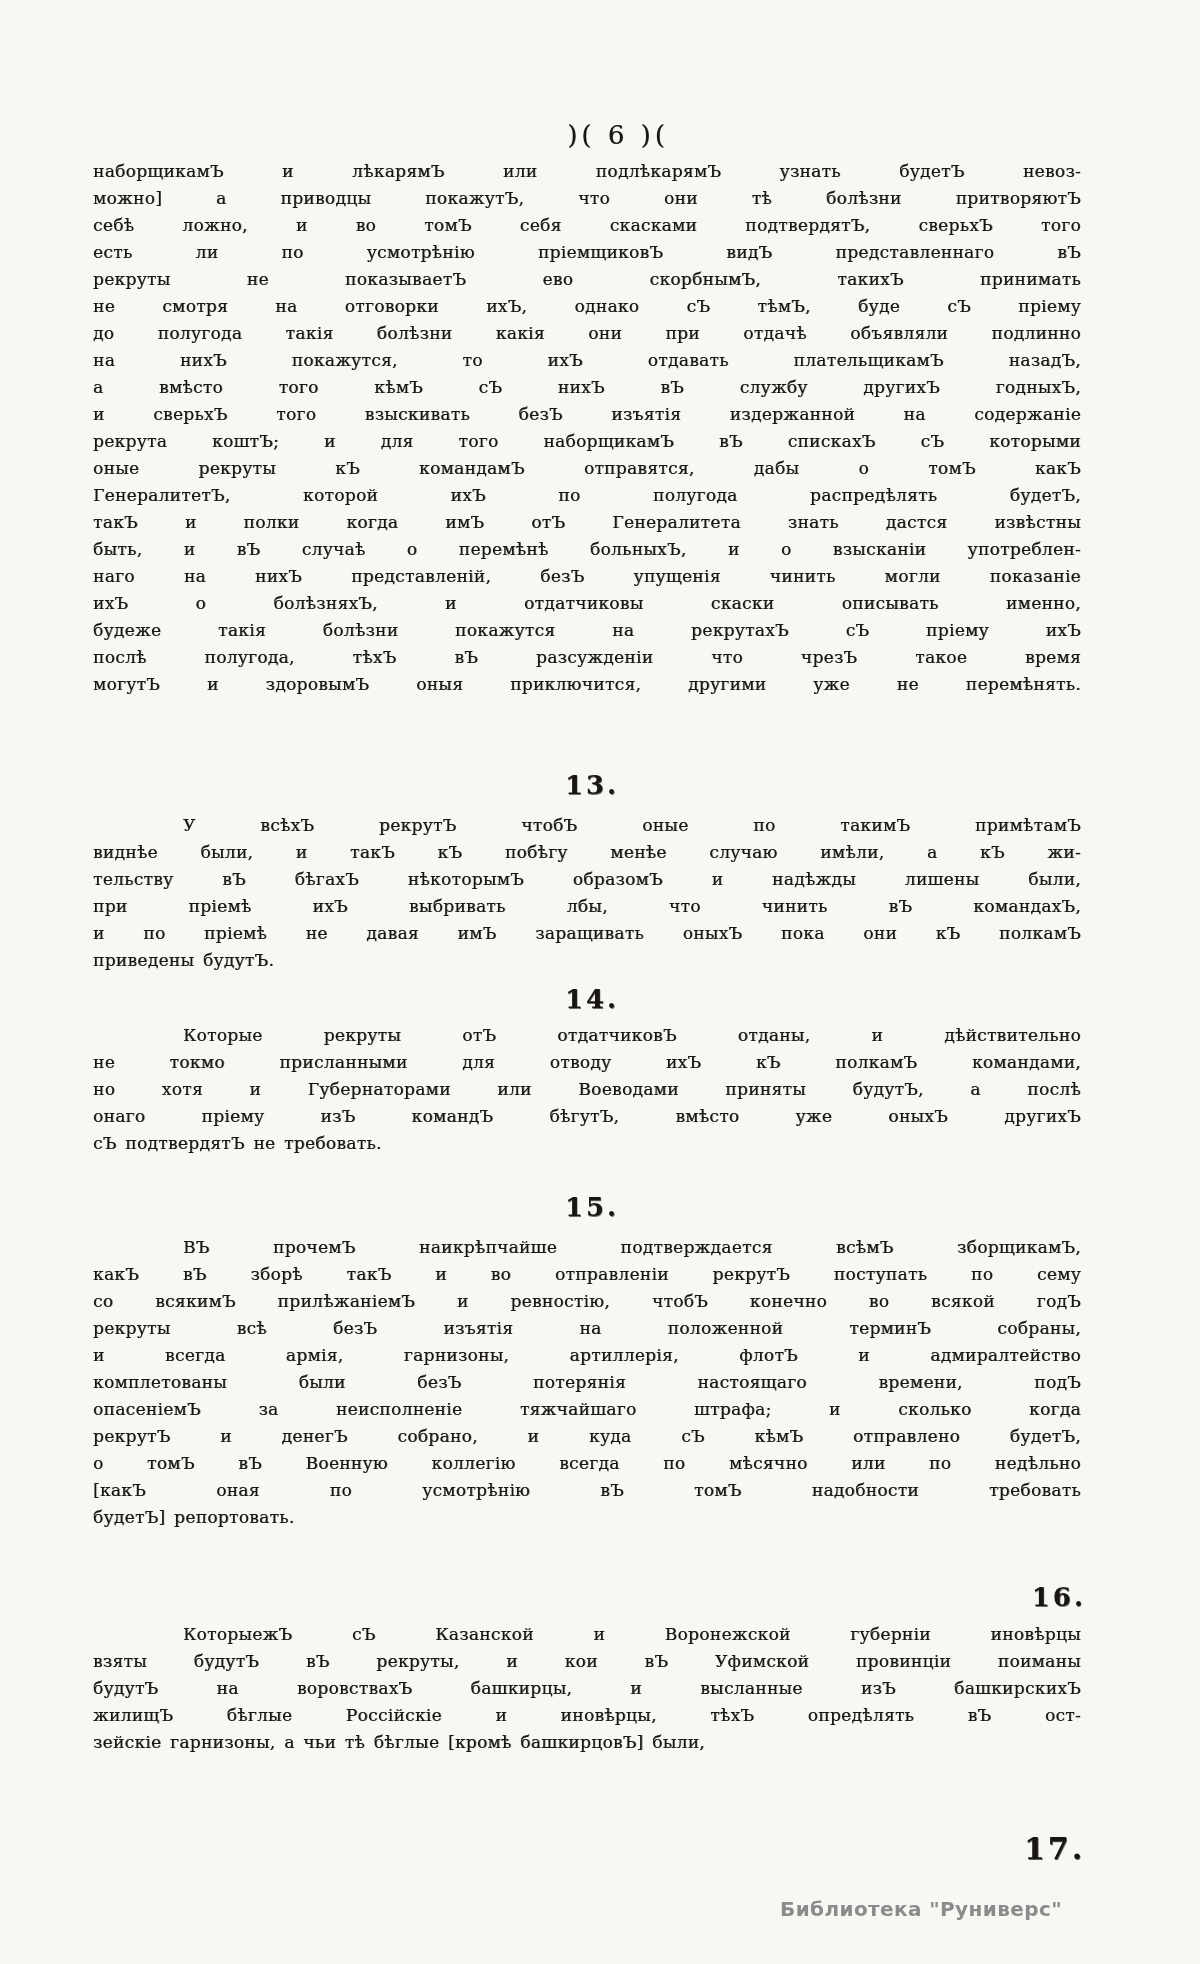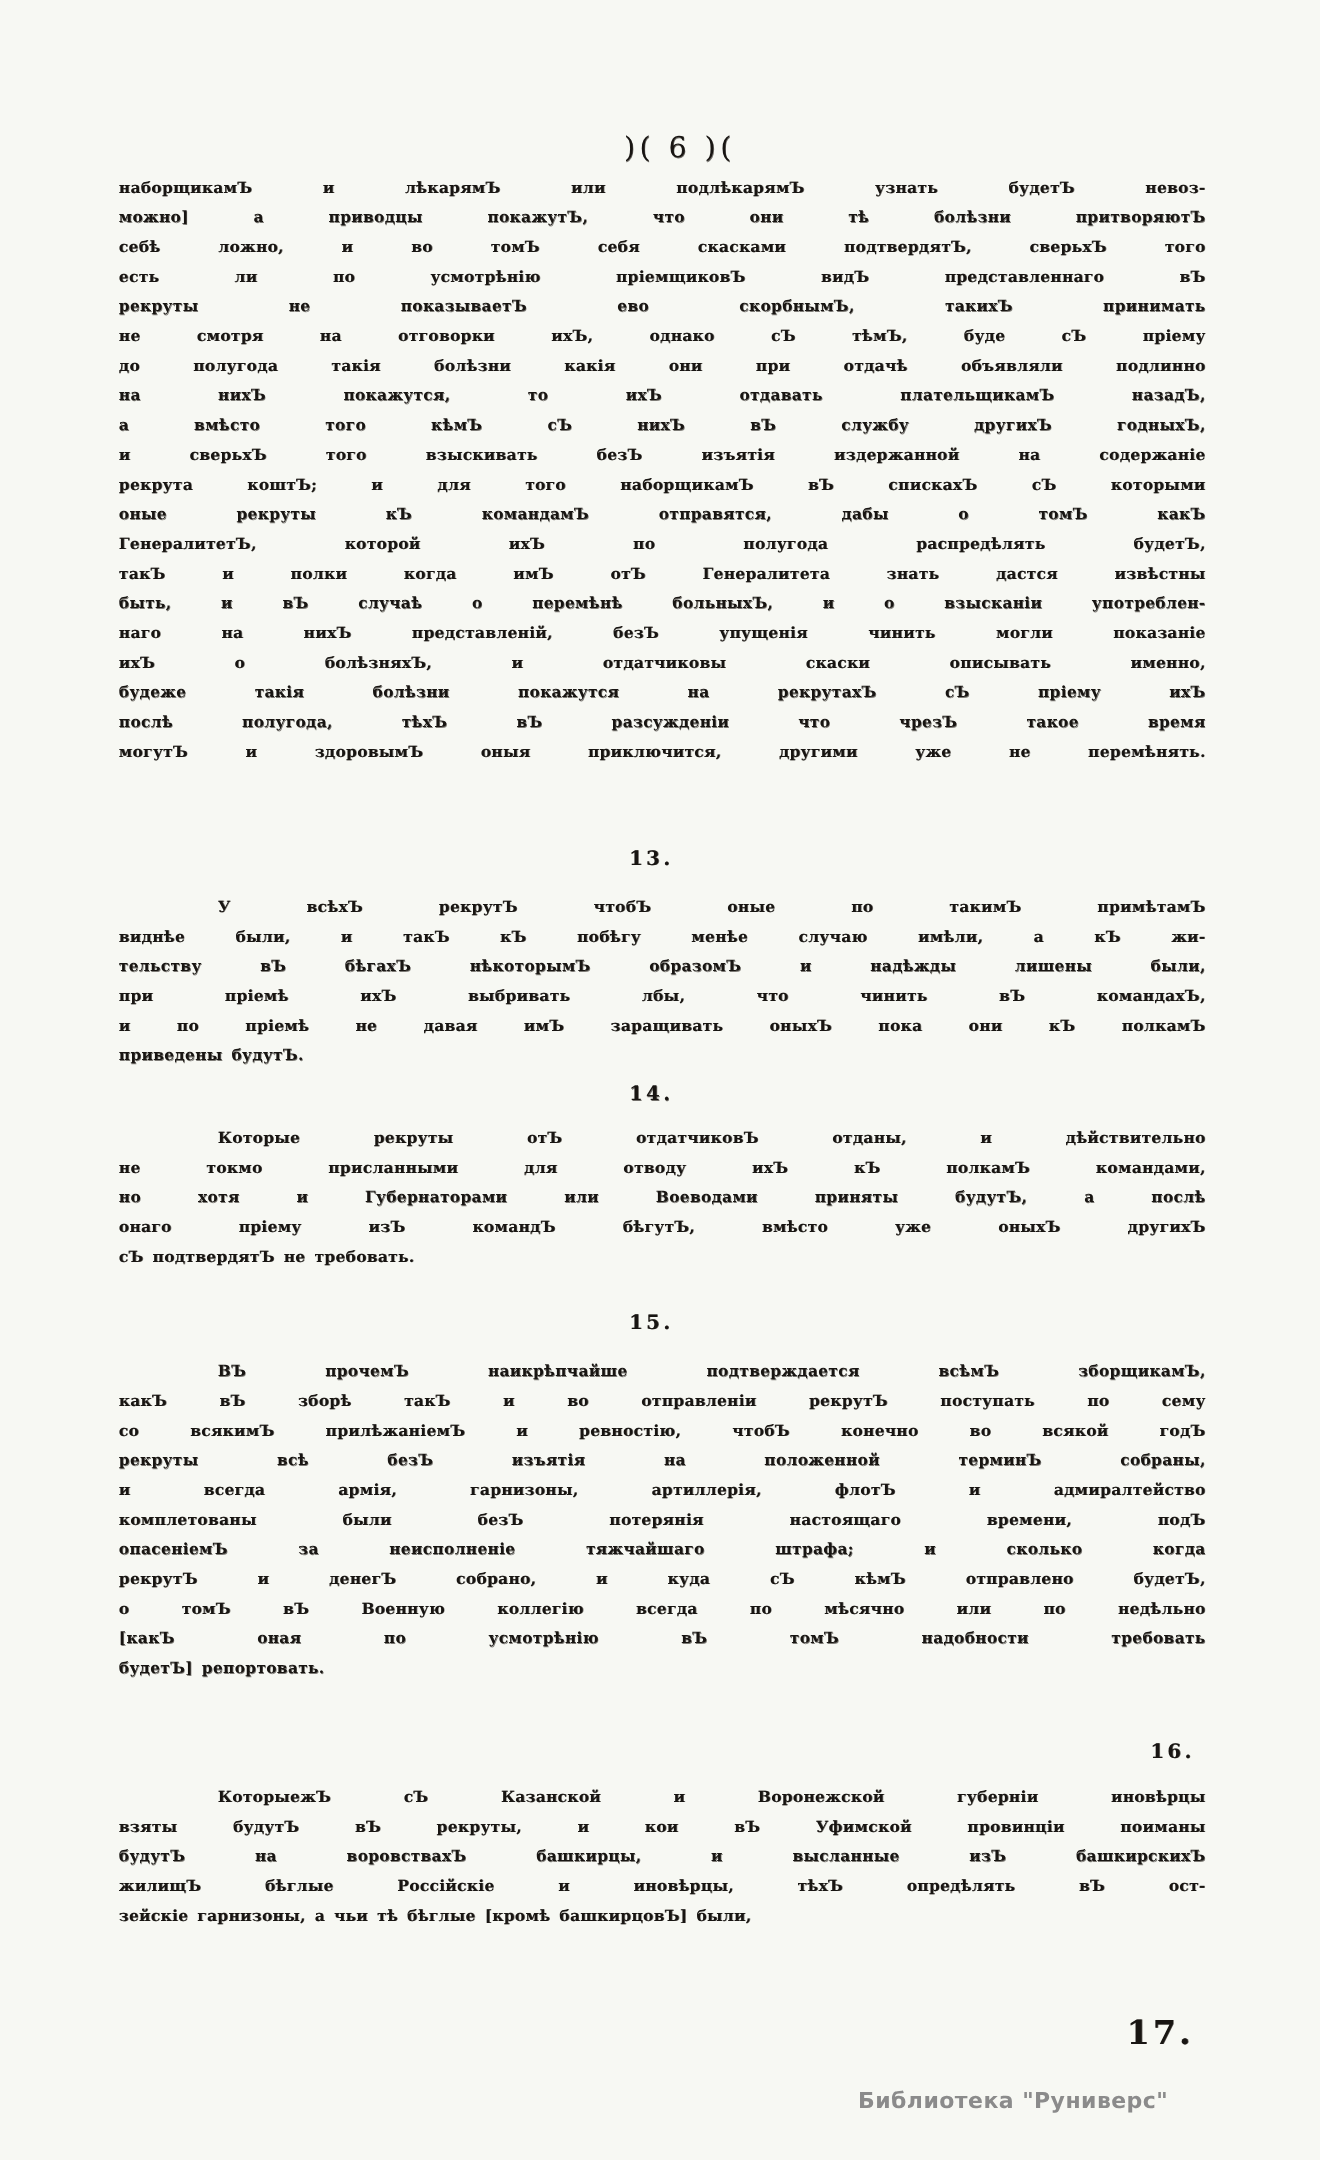--- a/index.html
+++ b/index.html
@@ -22,43 +22,42 @@
     top: 120px;
     left: 98px;
     width: 1040px;
     text-align: center;
     font-size: 26px;
     letter-spacing: 4px;
     text-shadow: 0.5px 0.4px 0.5px rgba(25,20,15,0.6);
   }
   .para {
     position: absolute;
-    left: 108px;
+    left: 93px;
     width: 988px;
-    font-size: 14px;
+    font-size: 17px;
     line-height: 27px;
     letter-spacing: 0.3px;
     word-spacing: 3px;
     text-shadow: 0.6px 0.4px 0.5px rgba(25,20,15,0.55);
-    font-weight: bold;
   }
   .line {
     height: 27px;
     overflow: hidden;
     text-align: justify;
     text-align-last: justify;
   }
   .indent .line:first-child { text-indent: 90px; }
   .short-last .line:last-child { text-align-last: left; }
   .section-number {
     position: absolute;
     left: 98px;
     width: 988px;
     text-align: center;
-    font-size: 18px;
+    font-size: 26px;
     font-weight: bold;
     letter-spacing: 3px;
     text-shadow: 0.6px 0.5px 0.5px rgba(25,20,15,0.6);
   }
   .signature-number {
     position: absolute;
     left: 1024px;
     top: 1799px;
     font-size: 30px;
     font-weight: bold;

